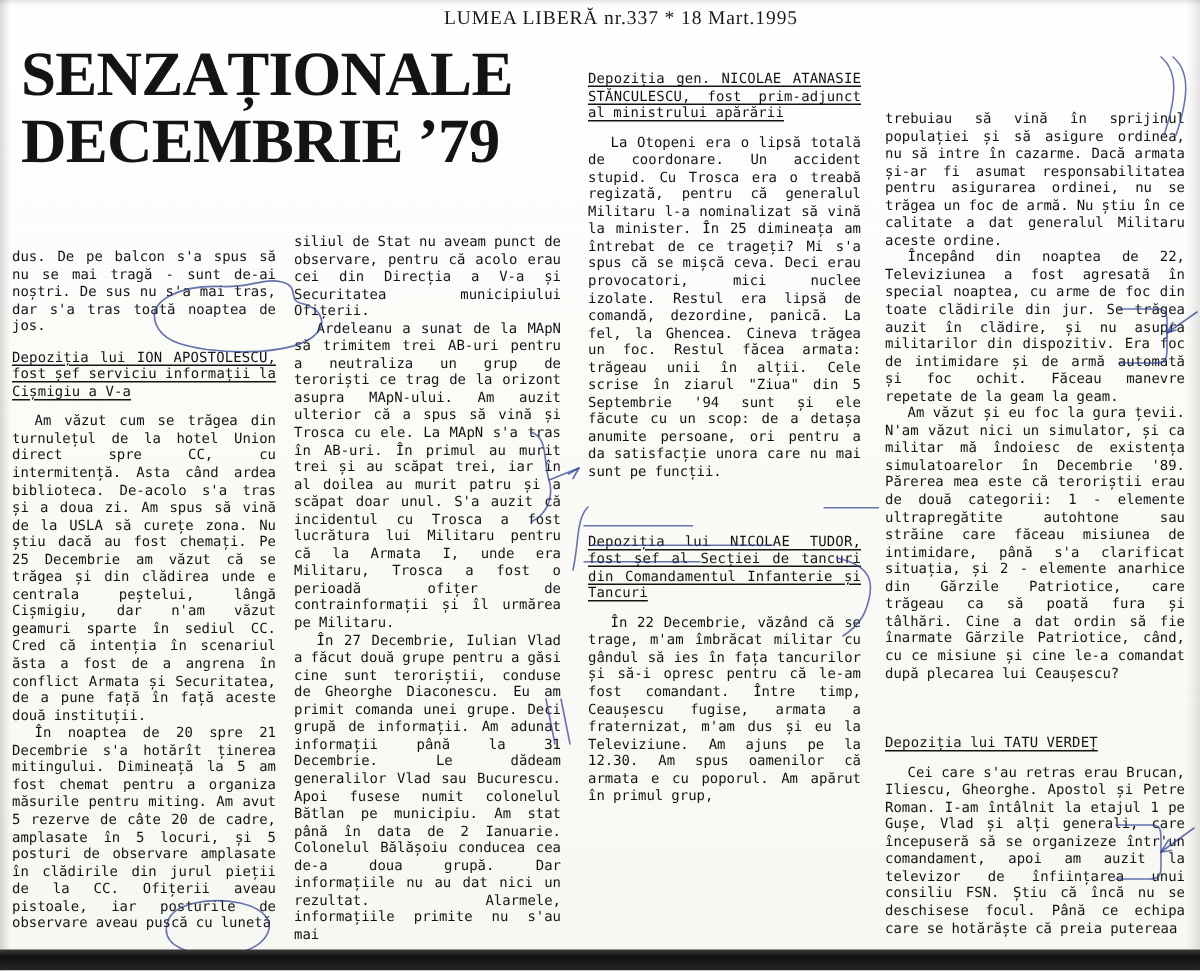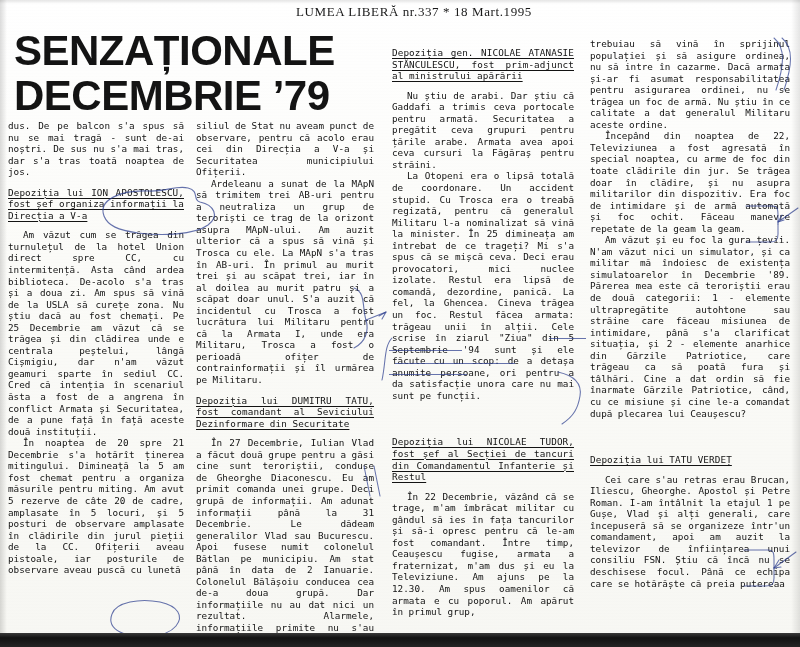--- a/index.html
+++ b/index.html
@@ -22,40 +22,40 @@
   }
   
   #masthead{
     position:absolute;left:0;right:0;top:4px;text-align:center;
     font-family:"Liberation Serif",serif;
     font-size:13px;letter-spacing:.6px;color:#1a1a1a;margin-left:28px;
   }
   
   #headline{
     position:absolute;left:14px;top:28px;width:366px;
-    font-family:Liberation Sans, sans-serif;
+    font-family:Liberation Serif, serif;
     font-weight:bold;font-size:42px;line-height:45px;
     letter-spacing:-0.5px;color:#141414;
   }
   #headline .l2{display:block;}
   
   .col{
     position:absolute;top:0;
     font-family:"DejaVu Sans Mono",monospace;
     font-size:9.3px;line-height:11.55px;
     color:#131313;text-align:justify;
     -webkit-hyphens:none;hyphens:none;
     word-spacing:-0.2px;
   }
-  #col1{left:8px;width:176px;top:120px;}
+  #col1{left:8px;width:176px;top:130px;}
   #col2{left:196px;width:178px;top:120px;}
   #col3{left:392px;width:182px;top:38px;}
   #col4{left:590px;width:200px;top:38px;}
   .para{margin:0 0 0 0;text-indent:15px;text-align:justify;}
-  .para.cont{text-indent:0;}
+  .para.cont{text-indent:0;margin-top:36px;}
   .head{
     margin:9px 0 8px 0;text-indent:0;text-align:justify;
     text-decoration:underline;text-underline-offset:1.5px;
     letter-spacing:.1px;
   }
   .gap{height:9px;}
   .gap.big{height:26px;}
   
   .ink{position:absolute;pointer-events:none;}
   .ink svg{display:block;overflow:visible;}
@@ -83,41 +83,39 @@
 
   <div id="masthead">LUMEA LIBERĂ nr.337 * 18 Mart.1995</div>
 
   <div id="headline">
     <span class="l1">SENZAȚIONALE</span>
     <span class="l2">DECEMBRIE ’79</span>
   </div>
 
   <div class="col" id="col1">
       <p class="para cont">dus. De pe balcon s'a spus să nu se mai tragă - sunt de-ai noștri. De sus nu s'a mai tras, dar s'a tras toată noaptea de jos.</p>
-      <p class="head">Depoziția lui ION APOSTOLESCU, fost șef organiza informații la Direcția a V-a</p>
+      <p class="head">Depoziția lui ION APOSTOLESCU, fost șef serviciu informații la Cișmigiu a V-a</p>
       <p class="para">Am văzut cum se trăgea din turnulețul de la hotel Union direct spre CC, cu intermitență. Asta când ardea biblioteca. De-acolo s'a tras și a doua zi. Am spus să vină de la USLA să curețe zona. Nu știu dacă au fost chemați. Pe 25 Decembrie am văzut că se trăgea și din clădirea unde e centrala peștelui, lângă Cișmigiu, dar n'am văzut geamuri sparte în sediul CC. Cred că intenția în scenariul ăsta a fost de a angrena în conflict Armata și Securitatea, de a pune față în față aceste două instituții.</p>
       <p class="para">În noaptea de 20 spre 21 Decembrie s'a hotărît ținerea mitingului. Dimineață la 5 am fost chemat pentru a organiza măsurile pentru miting. Am avut 5 rezerve de câte 20 de cadre, amplasate în 5 locuri, și 5 posturi de observare amplasate în clădirile din jurul pieții de la CC. Ofițerii aveau pistoale, iar posturile de observare aveau puscă cu lunetă</p>
     </div>
   <div class="col" id="col2">
       <p class="para cont">siliul de Stat nu aveam punct de observare, pentru că acolo erau cei din Direcția a V-a și Securitatea municipiului Ofițerii.</p>
       <p class="para">Ardeleanu a sunat de la MApN să trimitem trei AB-uri pentru a neutraliza un grup de teroriști ce trag de la orizont asupra MApN-ului. Am auzit ulterior că a spus să vină și Trosca cu ele. La MApN s'a tras în AB-uri. În primul au murit trei și au scăpat trei, iar în al doilea au murit patru și a scăpat doar unul. S'a auzit că incidentul cu Trosca a fost lucrătura lui Militaru pentru că la Armata I, unde era Militaru, Trosca a fost o perioadă ofițer de contrainformații și îl urmărea pe Militaru.</p>
-      <p class="head">Depoziția lui DUMITRU TATU, fost comandant al Seviciului Dezinformare din Securitate</p>
       <p class="para">În 27 Decembrie, Iulian Vlad a făcut două grupe pentru a găsi cine sunt teroriștii, conduse de Gheorghe Diaconescu. Eu am primit comanda unei grupe. Deci grupă de informații. Am adunat informații până la 31 Decembrie. Le dădeam generalilor Vlad sau Bucurescu. Apoi fusese numit colonelul Bătlan pe municipiu. Am stat până în data de 2 Ianuarie. Colonelul Bălășoiu conducea cea de-a doua grupă. Dar informațiile nu au dat nici un rezultat. Alarmele, informațiile primite nu s'au mai</p>
     </div>
   <div class="col" id="col3">
       <p class="head">Depoziția gen. NICOLAE ATANASIE STĂNCULESCU, fost prim-adjunct al ministrului apărării</p>
-      <p class="para">Nu știu de arabi. Dar știu că Gaddafi a trimis ceva portocale pentru armată. Securitatea a pregătit ceva grupuri pentru țările arabe. Armata avea apoi ceva cursuri la Făgăraș pentru străini.</p>
       <p class="para">La Otopeni era o lipsă totală de coordonare. Un accident stupid. Cu Trosca era o treabă regizată, pentru că generalul Militaru l-a nominalizat să vină la minister. În 25 dimineața am întrebat de ce trageți? Mi s'a spus că se mișcă ceva. Deci erau provocatori, mici nuclee izolate. Restul era lipsă de comandă, dezordine, panică. La fel, la Ghencea. Cineva trăgea un foc. Restul făcea armata: trăgeau unii în alții. Cele scrise în ziarul "Ziua" din 5 Septembrie '94 sunt și ele făcute cu un scop: de a detașa anumite persoane, ori pentru a da satisfacție unora care nu mai sunt pe funcții.</p>
       <div class="gap big"></div>
-      <p class="head">Depoziția lui NICOLAE TUDOR, fost șef al Secției de tancuri din Comandamentul Infanterie și Restul</p>
+      <p class="head">Depoziția lui NICOLAE TUDOR, fost șef al Secției de tancuri din Comandamentul Infanterie și Tancuri</p>
       <p class="para">În 22 Decembrie, văzând că se trage, m'am îmbrăcat militar cu gândul să ies în fața tancurilor și să-i opresc pentru că le-am fost comandant. Între timp, Ceaușescu fugise, armata a fraternizat, m'am dus și eu la Televiziune. Am ajuns pe la 12.30. Am spus oamenilor că armata e cu poporul. Am apărut în primul grup,</p>
     </div>
   <div class="col" id="col4">
       <p class="para cont">trebuiau să vină în sprijinul populației și să asigure ordinea, nu să intre în cazarme. Dacă armata și-ar fi asumat responsabilitatea pentru asigurarea ordinei, nu se trăgea un foc de armă. Nu știu în ce calitate a dat generalul Militaru aceste ordine.</p>
-      <p class="para">Începând din noaptea de 22, Televiziunea a fost agresată în special noaptea, cu arme de foc din toate clădirile din jur. Se trăgea doar în clădire, și nu asupra militarilor din dispozitiv. Era foc de intimidare și de armă automată și foc ochit. Făceau manevre repetate de la geam la geam.</p>
+      <p class="para">Începând din noaptea de 22, Televiziunea a fost agresată în special noaptea, cu arme de foc din toate clădirile din jur. Se trăgea auzit în clădire, și nu asupra militarilor din dispozitiv. Era foc de intimidare și de armă automată și foc ochit. Făceau manevre repetate de la geam la geam.</p>
       <p class="para">Am văzut și eu foc la gura țevii. N'am văzut nici un simulator, și ca militar mă îndoiesc de existența simulatoarelor în Decembrie '89. Părerea mea este că teroriștii erau de două categorii: 1 - elemente ultrapregătite autohtone sau străine care făceau misiunea de intimidare, până s'a clarificat situația, și 2 - elemente anarhice din Gărzile Patriotice, care trăgeau ca să poată fura și tâlhări. Cine a dat ordin să fie înarmate Gărzile Patriotice, când, cu ce misiune și cine le-a comandat după plecarea lui Ceaușescu?</p>
       <div class="gap big"></div>
       <p class="head">Depoziția lui TATU VERDEȚ</p>
       <p class="para">Cei care s'au retras erau Brucan, Iliescu, Gheorghe. Apostol și Petre Roman. I-am întâlnit la etajul 1 pe Gușe, Vlad și alți generali, care începuseră să se organizeze într'un comandament, apoi am auzit la televizor de înființarea unui consiliu FSN. Știu că încă nu se deschisese focul. Până ce echipa care se hotărăște că preia putereaa</p>
     </div>
 
   <div class="ink" style="left:96px;top:182px;">
     <svg width="130" height="56" viewBox="0 0 130 56">
       <path d="M8 34 C2 18, 24 8, 52 9 C70 10, 80 3, 92 6 C104 9, 96 18, 104 20 C118 23, 124 34, 112 43 C98 53, 66 54, 42 51 C22 48, 12 44, 8 34 Z" stroke-width="1.15"></path>
     </svg>

